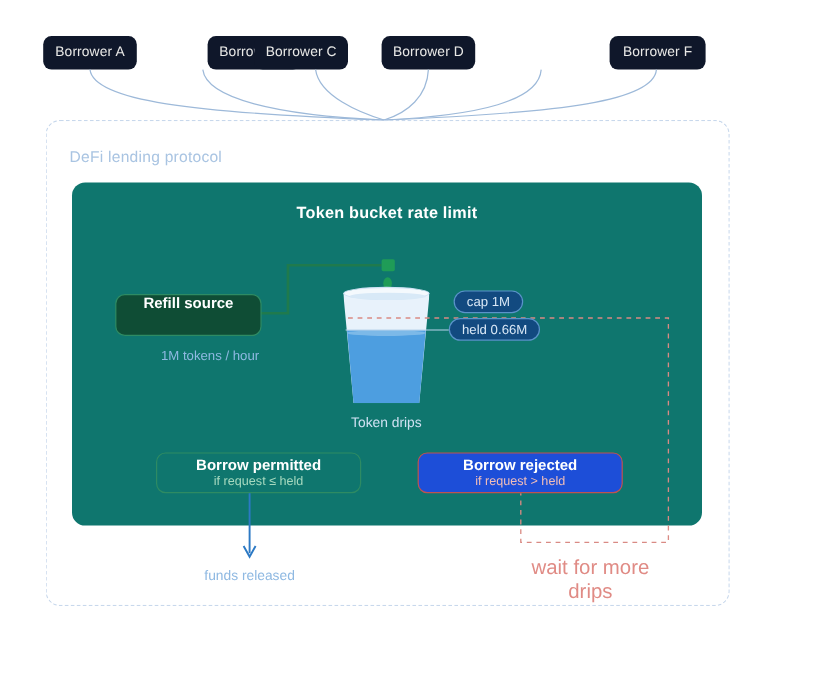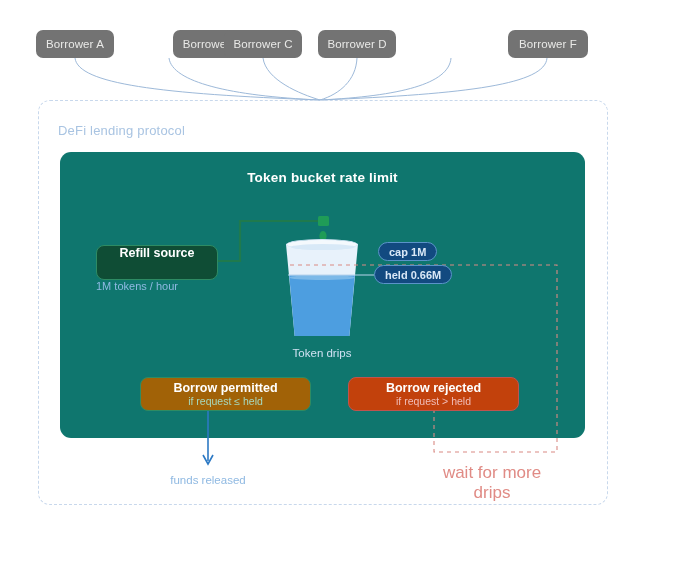--- a/index.html
+++ b/index.html
@@ -18,21 +18,21 @@
     position: absolute;
     left: 0; top: 0;
     width: 680px; height: 567px;
   }
 
   
   .borrower {
     position: absolute;
     top: 30px;
     height: 28px;
-    background: #737373;
+    background: #0f172a;
     border-radius: 7px;
     color: #e9e9e7;
     font-size: 11.5px;
     display: flex;
     align-items: center;
     justify-content: center;
     letter-spacing: .1px;
   }
 
   
@@ -80,23 +80,23 @@
     border: 1.2px solid #2e8b63;
     border-radius: 8px;
     color: #ffffff;
     font-size: 12.5px;
     font-weight: bold;
     display: flex;
     justify-content: center;
   }
   #refill-rate {
     position: absolute;
-    left: 96px; top: 280px;
+    left: 96px; top: 291px;
     width: 120px;
-    text-align: left;
+    text-align: right;
     color: #8fb9e2;
     font-size: 11px;
   }
 
   
   #bucket-wrap {
     position: absolute;
     left: 286px; top: 238px;
     width: 72px; height: 98px;
   }
@@ -155,21 +155,20 @@
     padding: 0 10px;
     border: 1.1px solid #5a93c9;
     border-radius: 10px;
     color: #d9e8f6;
     font-size: 11px;
     display: flex;
     align-items: center;
     justify-content: center;
     background: #124a80;
     box-sizing: border-box;
-    font-weight: bold;
   }
   #badge-cap  { left: 378px; top: 242px; }
   #badge-held { left: 374px; top: 265px; }
 
   
   .outcome {
     position: absolute;
     width: 171px; height: 34px;
     border-radius: 8px;
     display: flex;
@@ -182,28 +181,28 @@
     font-size: 12.5px;
     font-weight: bold;
     color: #ffffff;
     line-height: 14px;
   }
   .outcome .s {
     font-size: 10.5px;
     line-height: 13px;
   }
   #outcome-permitted {
-    left: 140px; top: 377px;
-    background: #a16207;
+    left: 130px; top: 377px;
+    background: #0f766e;
     border: 1.2px solid #2e8b63;
   }
   #outcome-permitted .s { color: #a6d9bf; text-align: center; }
   #outcome-rejected {
     left: 348px; top: 377px;
-    background: #c2410c;
+    background: #1d4ed8;
     border: 1.2px solid #c0534f;
   }
   #outcome-rejected .s { color: #f0bdb8; }
 
   
   #funds-released {
     position: absolute;
     left: 148px; top: 474px;
     width: 120px;
     text-align: center;
@@ -231,21 +230,21 @@
 <body>
 
 <div id="stage">
 
   <div class="borrower" id="b0" style="left:36px;  width:78px;">
       <span>Borrower A</span>
     </div>
   <div class="borrower" id="b1" style="left:130px; width:78px;margin-left:43px;">
       <span>Borrower B</span>
     </div>
-  <div class="borrower" id="b2" style="left:224px; width:78px;">
+  <div class="borrower" id="b2" style="left:212px; width:78px;">
       <span>Borrower C</span>
     </div>
   <div class="borrower" id="b3" style="left:318px; width:78px;">
       <span>Borrower D</span>
     </div>
   <div class="borrower" id="b5" style="left:508px; width:80px;">
       <span>Borrower F</span>
     </div>
 
   <svg class="overlay">

